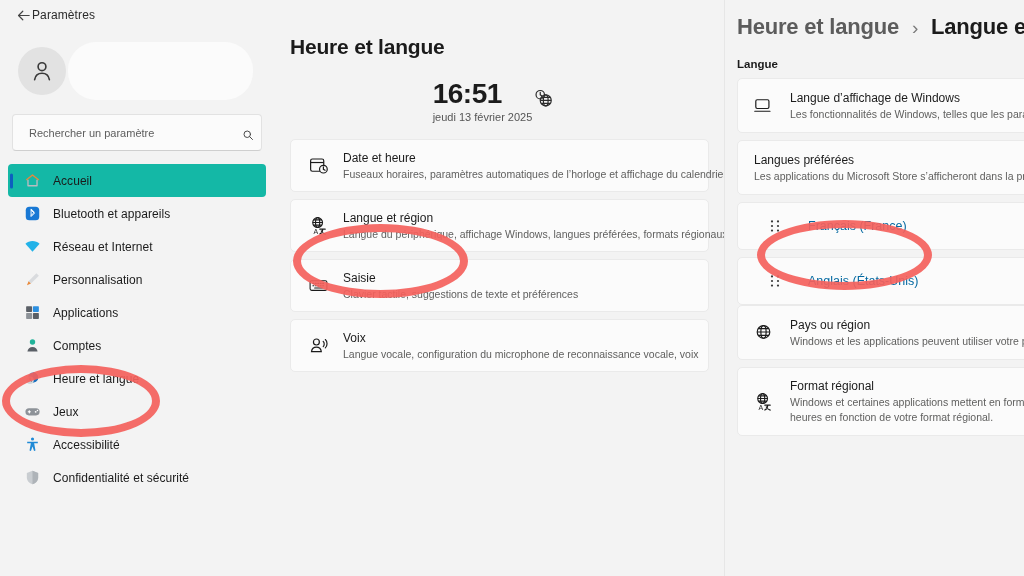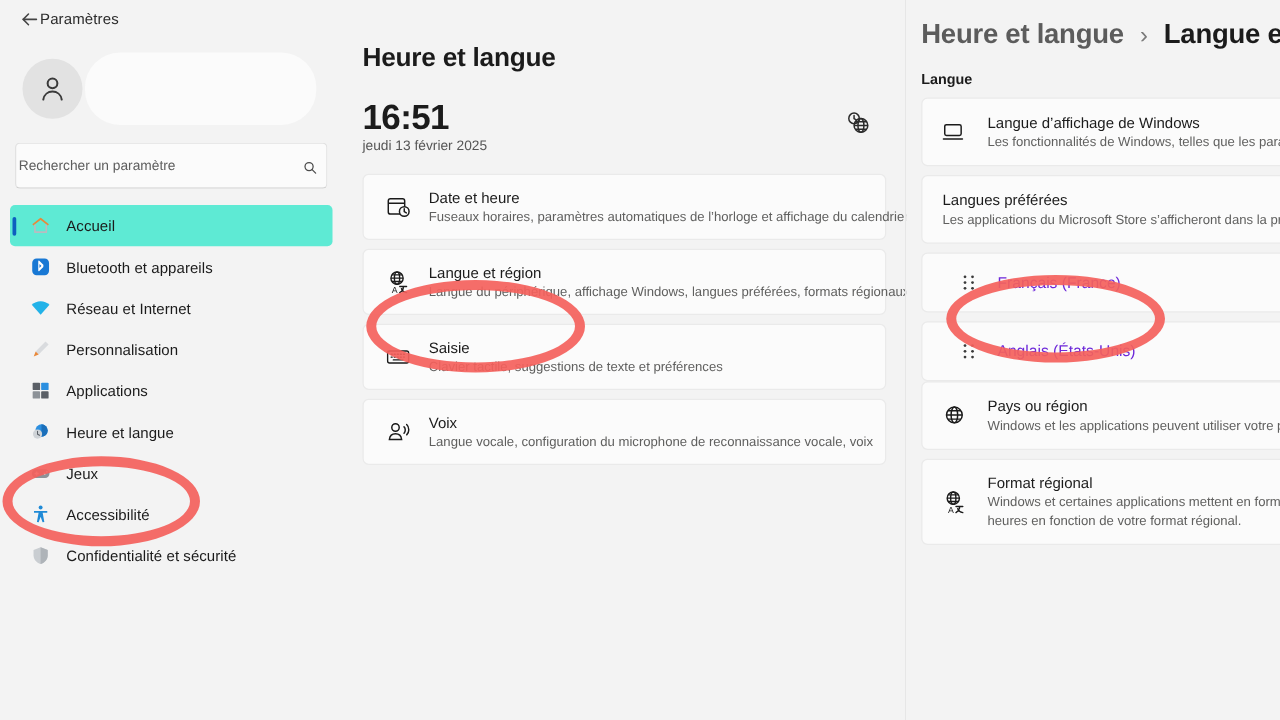--- a/index.html
+++ b/index.html
@@ -52,42 +52,42 @@
   }
   .account-text { position: relative; z-index: 2; font-size: 11px; color: #4a4a4a; }
 
   .search-wrap { margin: 12px 12px 0 12px; position: relative; }
   .search-input {
     width: 100%; height: 37px;
     background: #fbfbfb;
     border: 1px solid #e2e2e2;
     border-bottom: 1px solid #cfcfcf;
     border-radius: 4px;
-    padding: 0 26px 0 2px;
+    padding: 0 26px 0 16px;
     font-size: 11px; color: #2b2b2b;
     font-family: inherit;
     outline: none;
   }
   .search-input::placeholder { color: #5d5d5d; }
   .search-icon {
     position: absolute; right: 8px; top: 50%; transform: translateY(-50%);
     width: 12px; height: 12px; color: #4a4a4a; pointer-events: none;
   }
 
   .nav { margin-top: 13px; padding: 0 8px; }
   .nav-item {
     position: relative;
     height: 33px;
     display: flex; align-items: center;
     gap: 12px;
     padding-left: 16px;
     border-radius: 4px;
     cursor: default;
   }
-  .nav-item.selected { background: #5eead4; }
+  .nav-item.selected { background: #14b8a6; }
   .nav-item.selected::before {
     content: ""; position: absolute; left: 2px; top: 50%;
     transform: translateY(-50%);
     width: 3px; height: 15px; border-radius: 2px;
     background: #0d5fbf;
   }
   .nav-icon { width: 17px; height: 17px; flex: 0 0 17px; display: flex; align-items: center; justify-content: center; }
   .nav-label { font-size: 12px; color: #1b1b1b; letter-spacing: .05px; }
 
   
@@ -101,21 +101,21 @@
   .center::after {
     content:""; position:absolute; right:0; top:0; width:1px; height:100%;
     background:#e6e6e6;
   }
   .page-title {
     font-size: 21px; font-weight: 600; color: #1b1b1b;
     margin: 35px 0 0 0; letter-spacing: -.2px;
   }
   .clock-row {
     margin-top: 20px; display: flex; align-items: flex-start;
-    justify-content: space-between;
+    justify-content: center;
   }
   .clock-time { font-size: 28px; font-weight: 700; color: #1b1b1b; line-height: 1.05; letter-spacing: -.5px; }
   .clock-date { font-size: 11px; color: #555; margin-top: 3px; }
   .worldclock-icon { width: 22px; height: 22px; margin-top: 8px; margin-right: 12px; color: #2b2b2b; }
 
   .cards { margin-top: 16px; display: flex; flex-direction: column; gap: 7px; }
   .card {
     background: #fbfbfb;
     border: 1px solid #eaeaea;
     border-radius: 5px;
@@ -161,21 +161,21 @@
     padding: 10px 10px 10px 14px;
     width: 330px;
   }
   .r-card.compact { min-height: 48px; }
   .r-icon { width: 22px; height: 22px; flex: 0 0 22px; color: #1b1b1b; display:flex; align-items:center; justify-content:center; }
   .r-title { font-size: 12px; color: #1b1b1b; line-height: 1.35; white-space: nowrap; }
   .r-sub { font-size: 10.5px; color: #60605f; line-height: 1.4; margin-top: 1px; }
   .r-sub.wrap { white-space: normal; width: 300px; }
   .r-sub.nowrap { white-space: nowrap; }
   .drag-handle { width: 14px; height: 18px; flex: 0 0 14px; display:flex; align-items:center; justify-content:center; color:#3a3a3a; margin-left: 16px;}
-  .lang-name { font-size: 12.5px; color: #6d28d9; }
+  .lang-name { font-size: 12.5px; color: #0369a1; margin-left: 10px; }
 
   
   .annot {
     position: absolute;
     border: 8px solid #f4615c;
     border-radius: 50%;
     pointer-events: none;
     z-index: 50;
     opacity: .92;
   }
@@ -268,20 +268,29 @@
           <svg width="17" height="17" viewBox="0 0 24 24">
             <rect x="3" y="3" width="8.4" height="8.4" rx="1" fill="#5a5f66"></rect>
             <rect x="3" y="12.6" width="8.4" height="8.4" rx="1" fill="#8d9298"></rect>
             <rect x="12.6" y="12.6" width="8.4" height="8.4" rx="1" fill="#5a5f66"></rect>
             <rect x="12.6" y="3" width="8.4" height="8.4" rx="1" fill="#2b8fe0"></rect>
           </svg>
         </span>
         <span class="nav-label">Applications</span>
       </div>
 
+      <div class="nav-item">
+        <span class="nav-icon">
+          <svg width="17" height="17" viewBox="0 0 24 24">
+            <circle cx="12" cy="7" r="3.8" fill="#22b39a"></circle>
+            <path d="M4.8 20.5c.5-4 3.4-6.4 7.2-6.4s6.7 2.4 7.2 6.4z" fill="#5a5f66"></path>
+          </svg>
+        </span>
+        <span class="nav-label">Comptes</span>
+      </div>
 
       <div class="nav-item">
         <span class="nav-icon">
           <svg width="17" height="17" viewBox="0 0 24 24">
             <circle cx="13" cy="10.5" r="7" fill="#2b8fe0"></circle>
             <path d="M13 3.5a7 7 0 0 1 0 14z" fill="#1b6fba"></path>
             <circle cx="8.5" cy="14.5" r="5.2" fill="#cfd3d7"></circle>
             <path d="M8.5 11.4v3.2l2.2 1.3" fill="none" stroke="#5a5f66" stroke-width="1.2" stroke-linecap="round"></path>
           </svg>
         </span>

